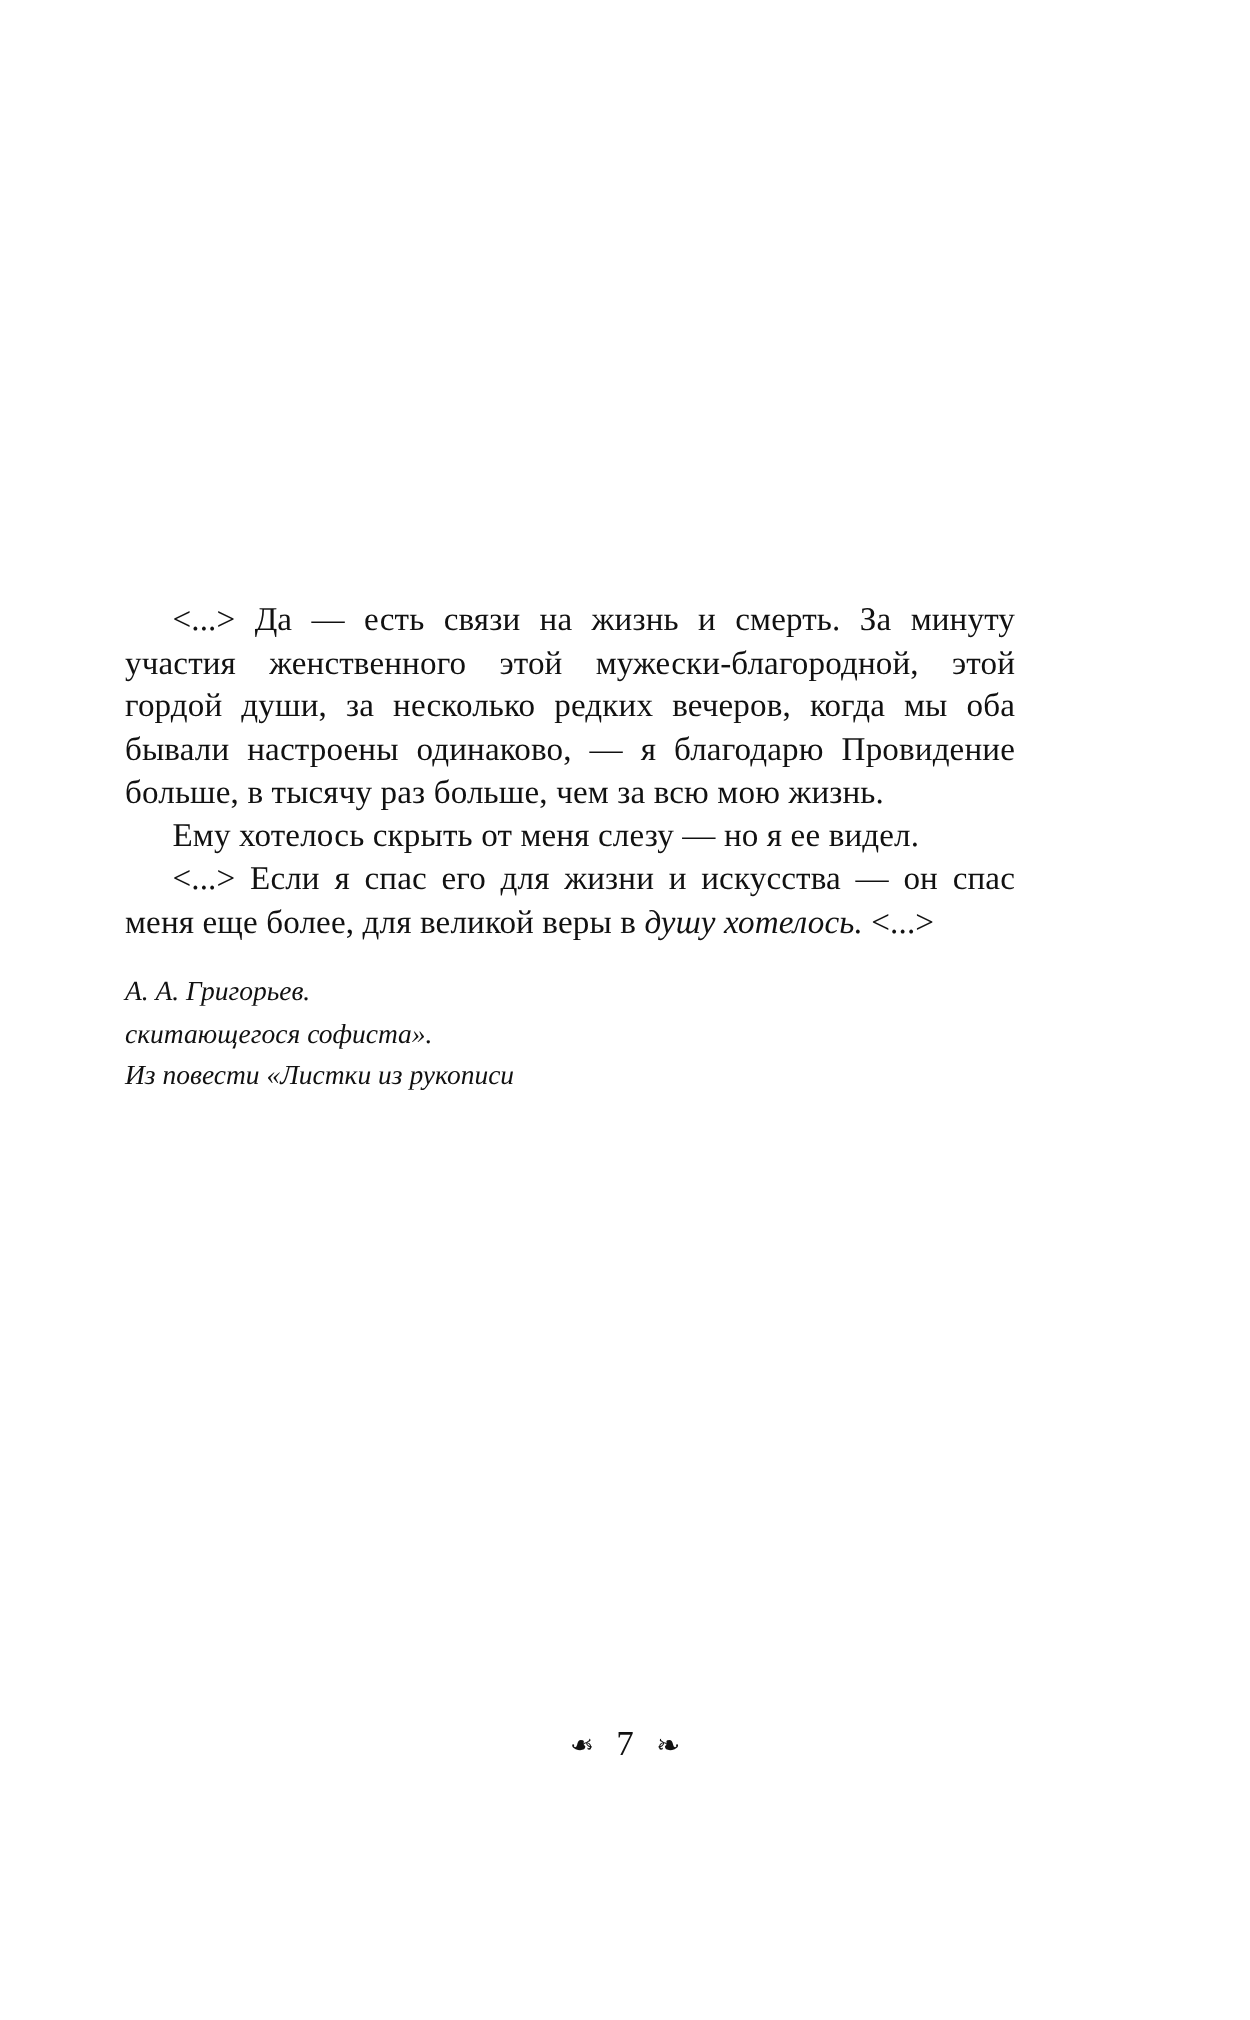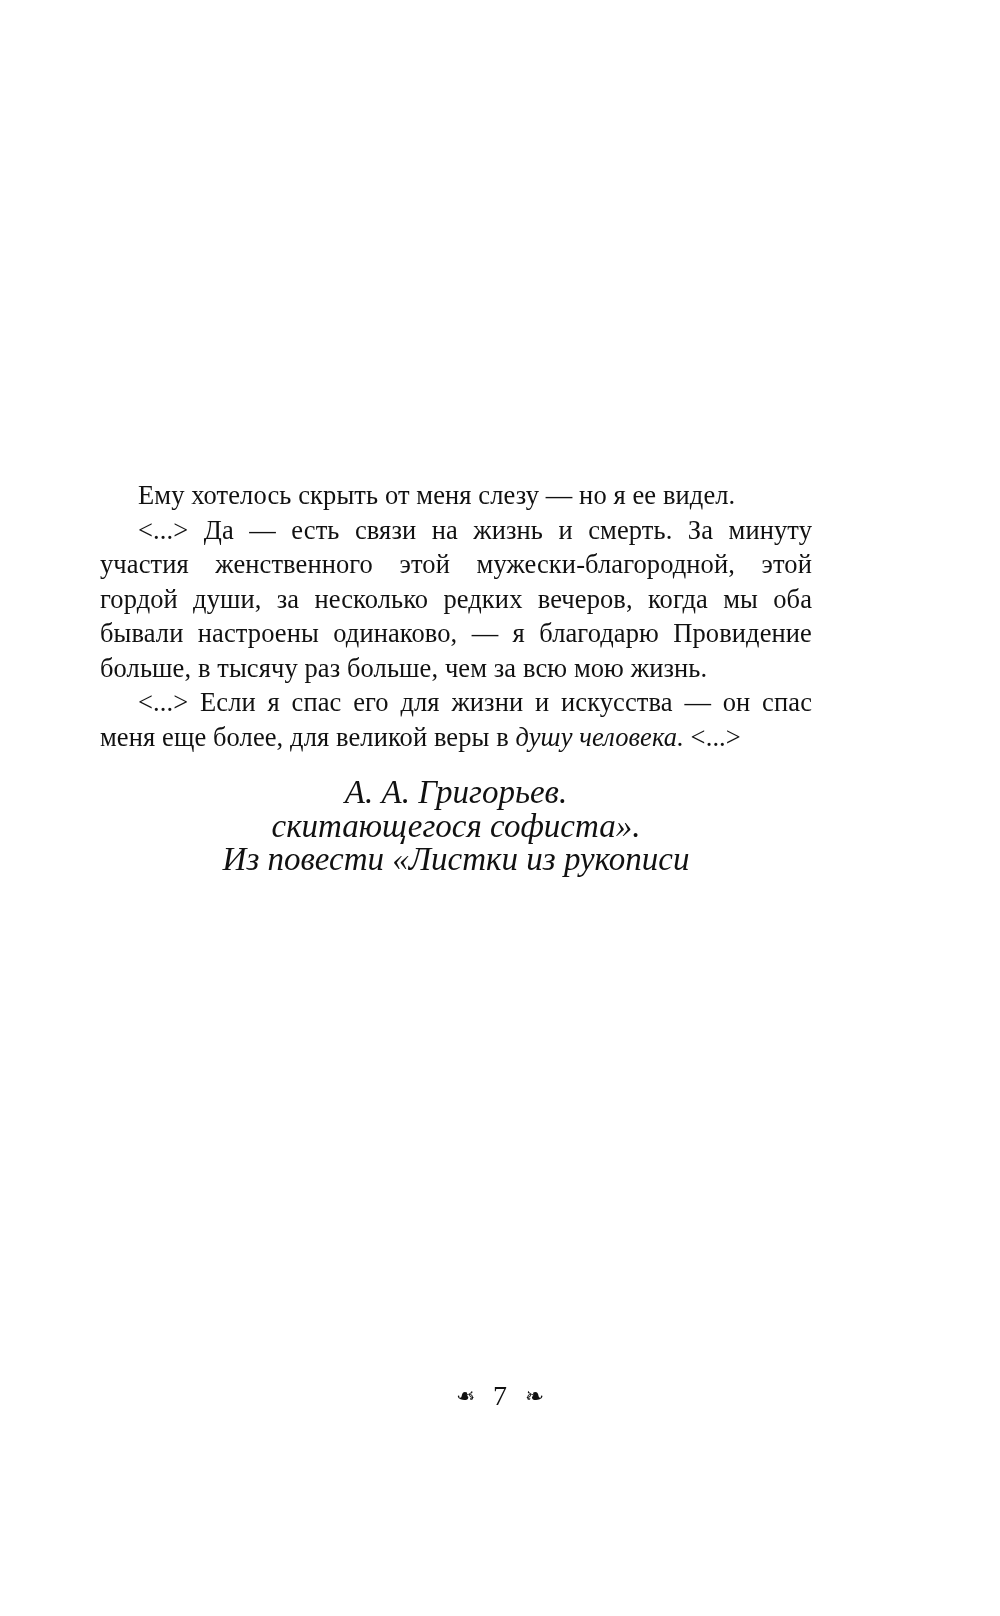--- a/index.html
+++ b/index.html
@@ -30,23 +30,23 @@
     text-indent: 38px;
     margin: 0;
     letter-spacing: 0.1px;
     hyphens: manual;
   }
   .epigraph-para.last-of-group {
     text-align: left;
   }
   .attribution {
     margin-top: 22px;
-    text-align: center;
+    text-align: left;
     font-style: italic;
-    font-size: 33px;
+    font-size: 22px;
     line-height: 33.5px;
   }
   .attribution .author {
     display: block;
     font-style: italic;
   }
   .attribution .source-line {
     display: block;
   }
   .ital {
@@ -76,25 +76,25 @@
     transform: scaleX(-1);
   }
 </style>
 </head>
 <body>
 
 <div class="page">
 
   <div class="epigraph-block">
 
+    <p class="epigraph-para">&lt;...&gt; Да — есть связи на жизнь и смерть. За минуту участия женственного этой мужески-благородной, этой гордой души, за несколько редких вечеров, когда мы оба бывали настроены одинаково, — я благодарю Провидение больше, в тысячу раз больше, чем за всю мою жизнь.</p>
+
     <p class="epigraph-para last-of-group">Ему хотелось скрыть от меня слезу — но я ее видел.</p>
 
-    <p class="epigraph-para">&lt;...&gt; Да — есть связи на жизнь и смерть. За минуту участия женственного этой мужески-благородной, этой гордой души, за несколько редких вечеров, когда мы оба бывали настроены одинаково, — я благодарю Провидение больше, в тысячу раз больше, чем за всю мою жизнь.</p>
-
-    <p class="epigraph-para"><span>&lt;...&gt; Если я спас его для жизни и искусства — он спас меня еще более, для великой веры в </span><span class="ital">душу человека.</span><span> &lt;...&gt;</span></p>
+    <p class="epigraph-para"><span>&lt;...&gt; Если я спас его для жизни и искусства — он спас меня еще более, для великой веры в </span><span class="ital">душу хотелось.</span><span> &lt;...&gt;</span></p>
 
     <div class="attribution">
       <span class="author">А. А. Григорьев.</span>
       <span class="source-line">скитающегося софиста».</span>
       <span class="source-line">Из повести «Листки из рукописи</span>
     </div>
 
   </div>
 
   <div class="footer">

